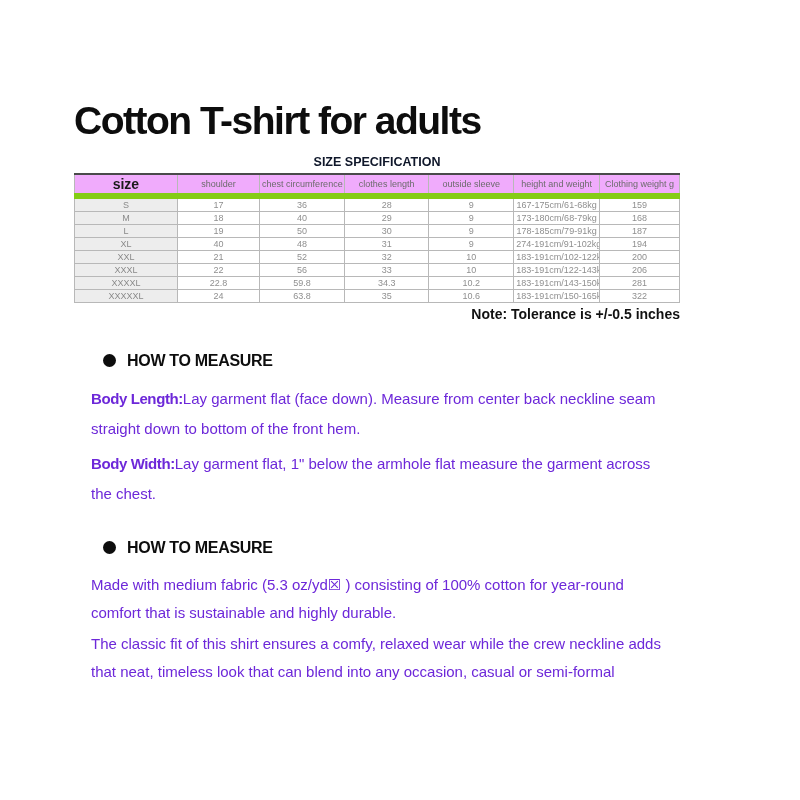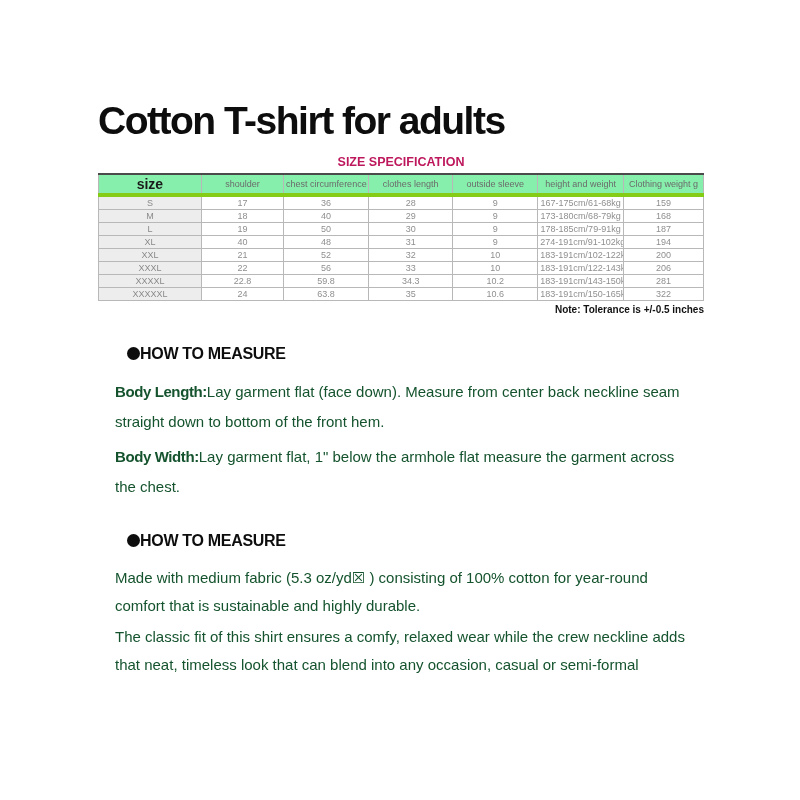--- a/index.html
+++ b/index.html
@@ -1,70 +1,70 @@
 <!DOCTYPE html>
 <html><head>
 <meta charset="utf-8">
 <style>
   * { margin:0; padding:0; box-sizing:border-box; }
   body { background:#fff; font-family:"Liberation Sans", sans-serif; }
   .page {
     position:relative; width:800px; height:800px; background:#ffffff;
     overflow:hidden; color:#1c1c1c;
   }
-  .content { padding:100px 97px 0 98px; }
+  .content { padding:100px 97px 0 74px; }
 
   .page-title {
     font-size:39px; font-weight:bold; letter-spacing:-1.5px; color:#0d0d0d;
     line-height:1.1; margin-bottom:12px;
   }
 
   .table-wrap { width:606px; }
   .size-spec-title {
-    text-align:center; font-weight:bold; font-size:12.5px; color:#be185d;
+    text-align:center; font-weight:bold; font-size:12.5px; color:#0f172a;
     margin-bottom:4px; letter-spacing:0px;
   }
   table.size-table {
     width:606px; border-collapse:collapse; table-layout:fixed;
     font-size:9px; color:#8f8f8f;
     border-top:2px solid #4a4a4a;
     border-left:1px solid #b8b8b8; border-right:1px solid #b8b8b8;
     border-bottom:1px solid #b8b8b8;
   }
   table.size-table th, table.size-table td {
     border:1px solid #b8b8b8; text-align:center; vertical-align:middle;
     padding:1px 2px; height:13px; overflow:hidden; white-space:nowrap;
   }
   table.size-table thead th {
     font-weight:normal; color:#6b6b6b; font-size:9px; height:16px;
-    border-bottom:4px solid #84cc16; background:#86efac;
+    border-bottom:6px solid #84cc16; background:#f0abfc;
   }
   table.size-table thead th.size-h {
     font-size:14px; font-weight:bold; color:#1a1a1a;
   }
   table.size-table td.size-col { background:#ededed; color:#8a8a8a; }
   .tolerance-note {
-    width:606px; text-align:right; font-weight:bold; font-size:10px;
+    width:606px; text-align:right; font-weight:bold; font-size:14px;
     color:#111; margin-top:3px;
   }
 
   .measure-section { margin-top:30px; padding-left:17px; width:592px; }
   .section-heading {
-    display:flex; align-items:center; margin-left:12px;
+    display:flex; align-items:center; gap:11px; margin-left:12px;
     margin-bottom:14px;
   }
   .bullet-dot {
     width:13px; height:13px; border-radius:50%; background:#0d0d0d;
     flex:0 0 auto;
   }
   .heading-text {
     font-size:16px; font-weight:bold; color:#0d0d0d; letter-spacing:-0.3px;
   }
   .measure-item, .desc-paragraph {
-    font-size:15px; line-height:30px; color:#14532d; margin-bottom:5px;
+    font-size:15px; line-height:30px; color:#6d28d9; margin-bottom:5px;
   }
   .measure-item b { font-weight:bold; letter-spacing:-0.4px; }
   .desc-paragraph { line-height:28px; margin-bottom:3px; }
 </style>
 </head>
 <body>
 
 <div class="page">
   <div class="content">
 

